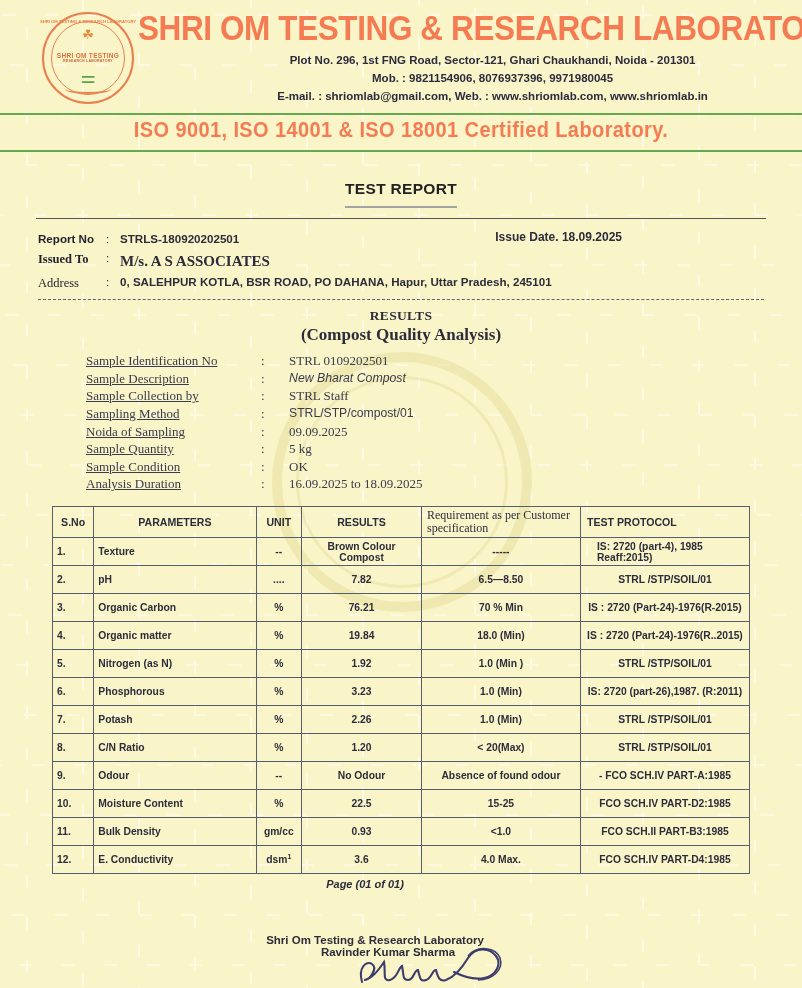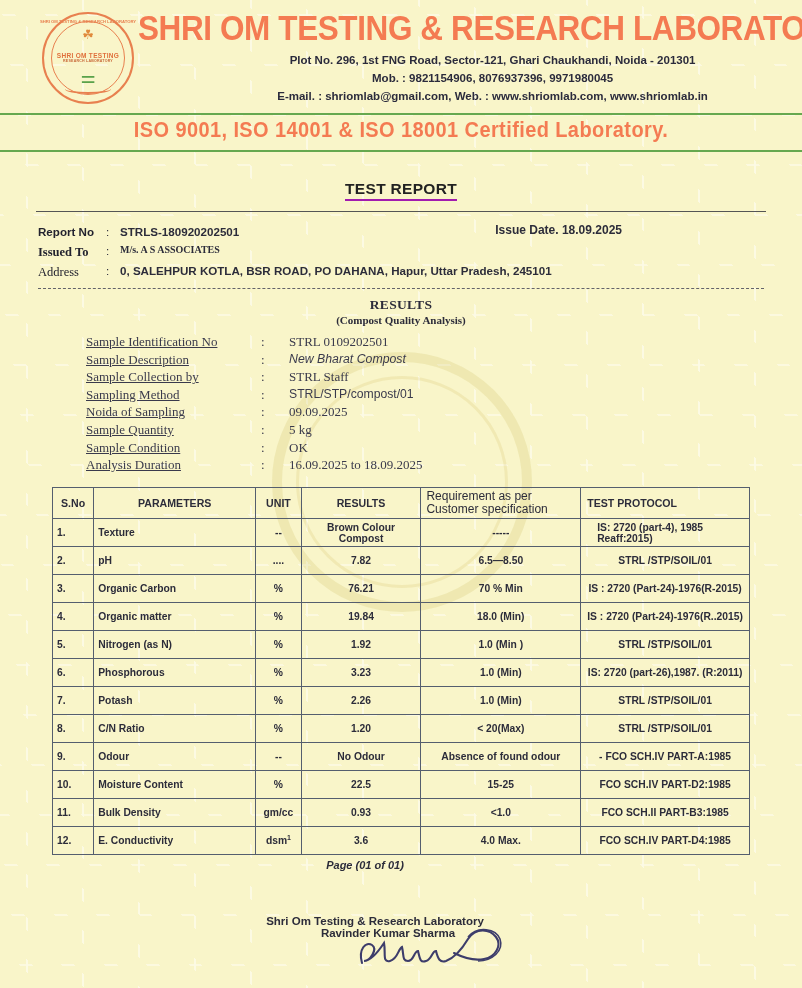--- a/index.html
+++ b/index.html
@@ -73,43 +73,43 @@
   .isobar{text-align:center;padding:3px 0 4px;}
   .isotext{
     font-size:20px;font-weight:bold;color:#f47b52;letter-spacing:.4px;
     transform:scaleY(1.1);display:inline-block;
   }
 
   
   .title-wrap{text-align:center;margin-top:28px;}
   .title{
     display:inline-block;font-size:15.5px;font-weight:bold;color:#222;
-    border-bottom:2px solid #a21caf;padding-bottom:1px;letter-spacing:.3px;
+    border-bottom:2px solid #a3a3a3;padding-bottom:8px;letter-spacing:.3px;
   }
   .hr-dark{height:1px;background:#555;margin:10px 36px 0 36px;}
 
   
   .meta{margin:11px 0 0 38px;font-size:11.6px;position:relative;}
   .meta .row{display:flex;line-height:1.62;}
   .meta .k{width:68px;flex:0 0 68px;font-weight:bold;color:#23232f;}
   .meta .k.serif{font-family:"Liberation Serif",serif;font-weight:bold;font-size:12.5px;}
   .meta .c{width:14px;flex:0 0 14px;}
   .meta .v{font-weight:bold;}
-  .meta .v.serif{font-family:"Liberation Serif",serif;font-size:10px;}
+  .meta .v.serif{font-family:"Liberation Serif",serif;font-size:15px;}
   .issuedate{
     position:absolute;right:180px;top:0;font-size:12px;font-weight:bold;white-space:nowrap;
   }
   .dashline{
     margin:6px 38px 0 38px;border-top:1.3px dashed #4a4a5a;opacity:.85;height:0;
   }
 
   
   .results{text-align:center;margin-top:8px;font-family:"Liberation Serif",serif;}
   .results .r1{font-size:13.5px;font-weight:bold;letter-spacing:.3px;}
-  .results .r2{font-size:11px;font-weight:bold;margin-top:1px;}
+  .results .r2{font-size:17px;font-weight:bold;margin-top:1px;}
 
   .sampling{margin:7px 0 0 86px;font-family:"Liberation Serif",serif;font-size:13px;color:#3a3a4c;}
   .sampling .hd{font-size:13.2px;letter-spacing:.2px;}
   .sampling .srow{display:flex;line-height:1.35;}
   .sampling .sk{width:175px;flex:0 0 175px;text-decoration:underline;}
   .sampling .sc{width:28px;flex:0 0 28px;}
   .sampling .sv{}
   .sampling .sv.italic{font-style:italic;font-family:"Liberation Sans",sans-serif;font-size:12.3px;}
   .sampling .sv.sans{font-family:"Liberation Sans",sans-serif;font-size:12.2px;}
 
@@ -119,21 +119,21 @@
     font-family:"Liberation Sans",sans-serif;
   }
   table.main th, table.main td{
     border:1px solid #555e6e;padding:2px 4px;vertical-align:middle;
   }
   table.main thead th{
     font-size:10.6px;font-weight:bold;text-align:center;height:26px;
     font-family:"Liberation Sans",sans-serif;
   }
   table.main thead th.req{
-    font-family:Liberation Sans, sans-serif;font-size:12px;font-weight:normal;
+    font-family:Liberation Serif, serif;font-size:12px;font-weight:normal;
     text-align:left;vertical-align:top;padding:2px 5px;line-height:1.1;
   }
   table.main thead th.proto{text-align:left;padding-left:6px;}
   table.main tbody td{font-size:10.3px;font-weight:bold;height:23px;}
   td.sno{width:34px;text-align:left;padding-left:8px;vertical-align:bottom;padding-bottom:3px;font-weight:bold;}
   td.param{width:170px;text-align:left;padding-left:8px;vertical-align:bottom;padding-bottom:3px;}
   td.unit{width:38px;text-align:center;vertical-align:top;padding-top:2px;}
   td.result{width:124px;text-align:center;vertical-align:bottom;padding-bottom:3px;margin-top:42px;}
   td.req{width:168px;text-align:center;vertical-align:top;padding-top:3px;}
   td.proto{width:164px;text-align:center;vertical-align:top;padding-top:2px;font-size:9.9px;}

